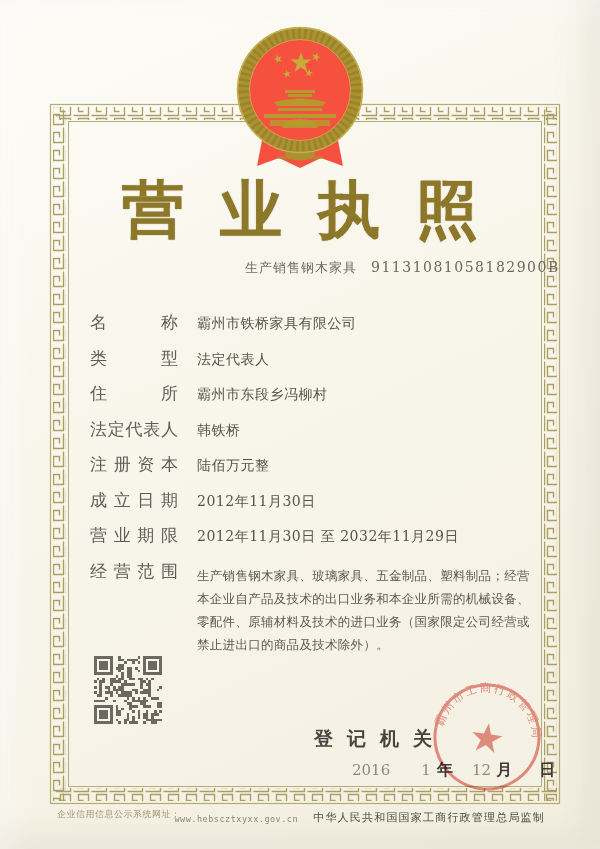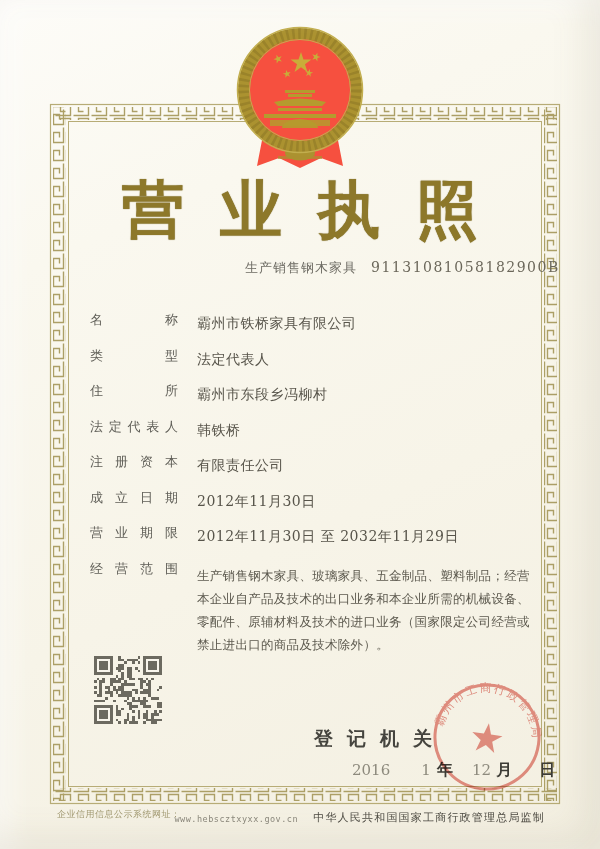--- a/index.html
+++ b/index.html
@@ -19,21 +19,21 @@
     font-family:"DejaVu Serif",serif;font-weight:bold;font-size:62px;
     letter-spacing:36px;text-indent:36px;color:#8d782a;
     text-shadow:0 0 1px #6f5e1d;
   }
   .credit-line{position:absolute;left:245px;top:259px;display:flex;align-items:baseline;gap:14px;}
   .credit-label{font-size:13px;color:#6e6c64;letter-spacing:1px;}
   .credit-value{font-family:"DejaVu Serif",serif;font-size:14px;color:#6b675a;letter-spacing:1.5px;}
   .fields{position:absolute;left:90px;top:312px;width:440px;}
   .frow{display:flex;align-items:flex-start;height:35.5px;}
   .frow .lbl{
-    width:88px;flex:0 0 88px;font-size:13px;color:#5f5e57;line-height:1.25;
+    width:88px;flex:0 0 88px;font-size:17px;color:#5f5e57;line-height:1.25;
     text-align:justify;text-align-last:justify;text-justify:inter-character;
   }
   .frow .val{
     margin-left:19px;width:330px;padding-top:3px;
     font-family:"DejaVu Serif",serif;font-size:14px;color:#57544a;line-height:1.2;
     letter-spacing:.5px;
   }
   .frow.scope{height:auto;}
   .frow.scope .val{width:340px;font-size:12.5px;line-height:23px;letter-spacing:.3px;color:#5c594e;}
   .qr{position:absolute;left:94px;top:656px;width:68px;height:68px;}
@@ -128,21 +128,21 @@
     <div class="frow">
       <span class="lbl">住所</span>
       <span class="val">霸州市东段乡冯柳村</span>
     </div>
     <div class="frow">
       <span class="lbl">法定代表人</span>
       <span class="val">韩铁桥</span>
     </div>
     <div class="frow">
       <span class="lbl">注册资本</span>
-      <span class="val">有限责任公司</span>
+      <span class="val">陆佰万元整</span>
     </div>
     <div class="frow">
       <span class="lbl">成立日期</span>
       <span class="val">2012年11月30日</span>
     </div>
     <div class="frow">
       <span class="lbl">营业期限</span>
       <span class="val">2012年11月30日  至  2032年11月29日</span>
     </div>
     <div class="frow scope">

